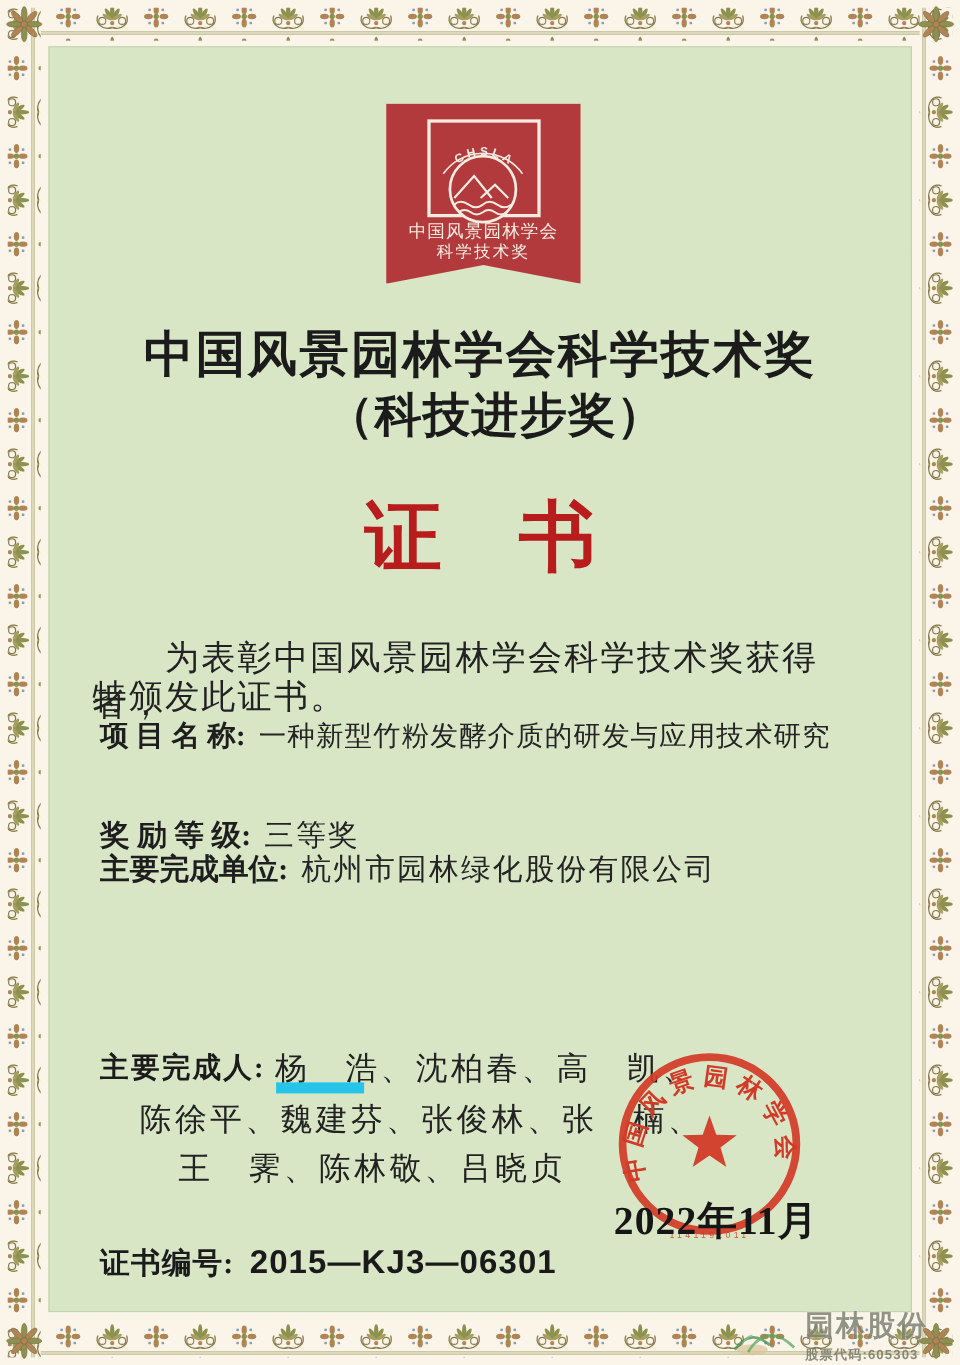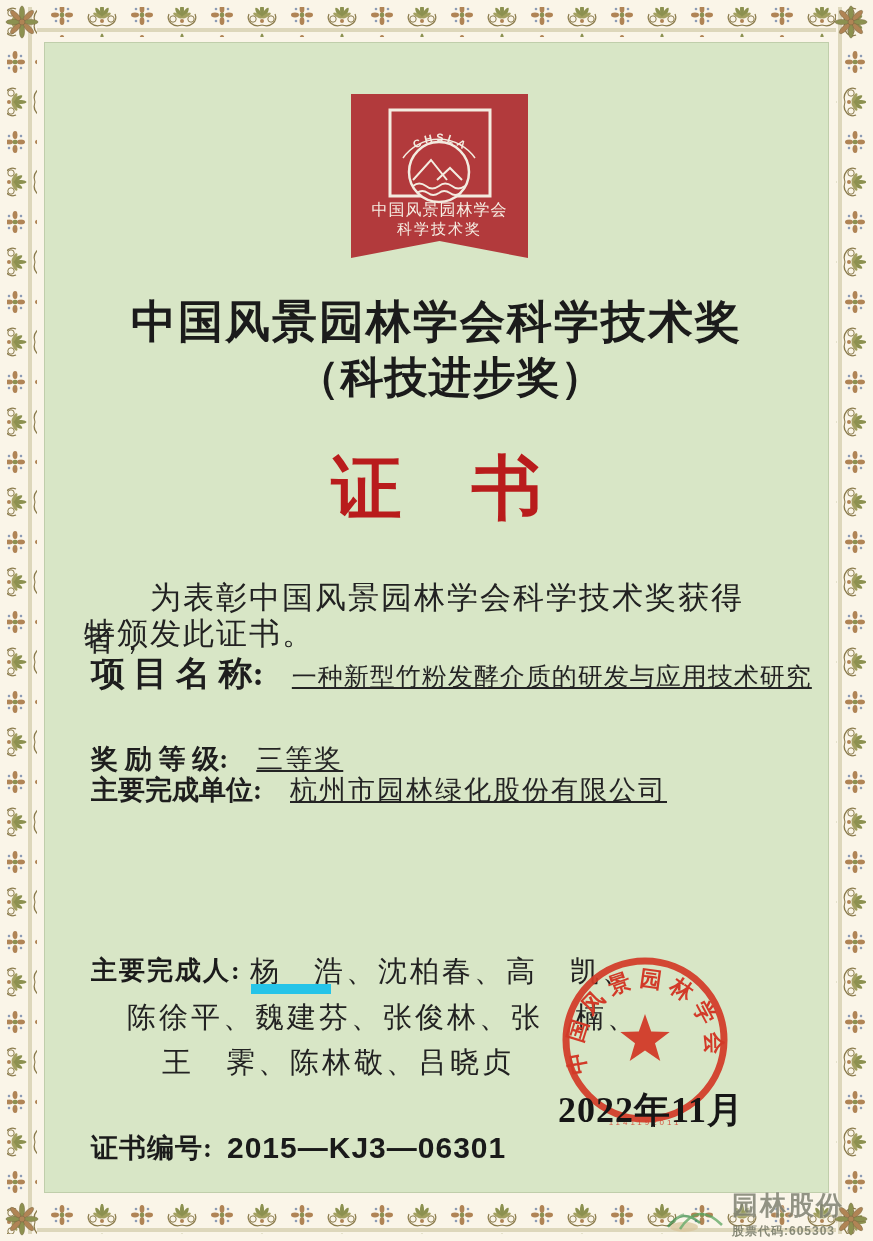--- a/index.html
+++ b/index.html
@@ -35,22 +35,22 @@
   #title-2 { left:0; right:0; top:349px; text-align:center;
     font-size:43px; font-weight:700; letter-spacing:1px;padding-left:28px; }
   #heading { left:0; right:0; top:410px; text-align:center;
     font-size:70px; font-weight:700; color:#b91c1c;margin-top:32px; }
   
   .citation { left:84px; width:720px; font-size:31px; letter-spacing:2px; color:#222; }
   #citation-1 { top:549px; text-indent:66px;margin-top:28px; }
   #citation-2 { top:613px; }
   
   .field { left:91px; display:flex; align-items:baseline; white-space:nowrap; }
-  .field .flabel { font-size:34px; color:#1e1e1e; font-weight:600; }
-  .field .fvalue { font-size:25px; color:#242424; margin-left:28px; letter-spacing:1px;text-decoration:underline; }
+  .field .flabel { font-size:26px; color:#1e1e1e; font-weight:600; }
+  .field .fvalue { font-size:25px; color:#242424; margin-left:12px; letter-spacing:1px; }
   #field-project { top:651px; }
   #field-grade   { top:741px; }
   #field-grade .flabel, #field-org .flabel { font-size:27px; }
   #field-grade .fvalue, #field-org .fvalue { font-size:27px; letter-spacing:2px; }
   #field-org     { top:772px; }
   
   #contrib-label { left:91px; top:953px; font-size:26px; font-weight:600; letter-spacing:2px; }
   .names { font-size:29px; letter-spacing:3px; color:#222; white-space:nowrap; }
   #names-1 { left:250px; top:952px; }
   #names-2 { left:127px; top:998px; }

